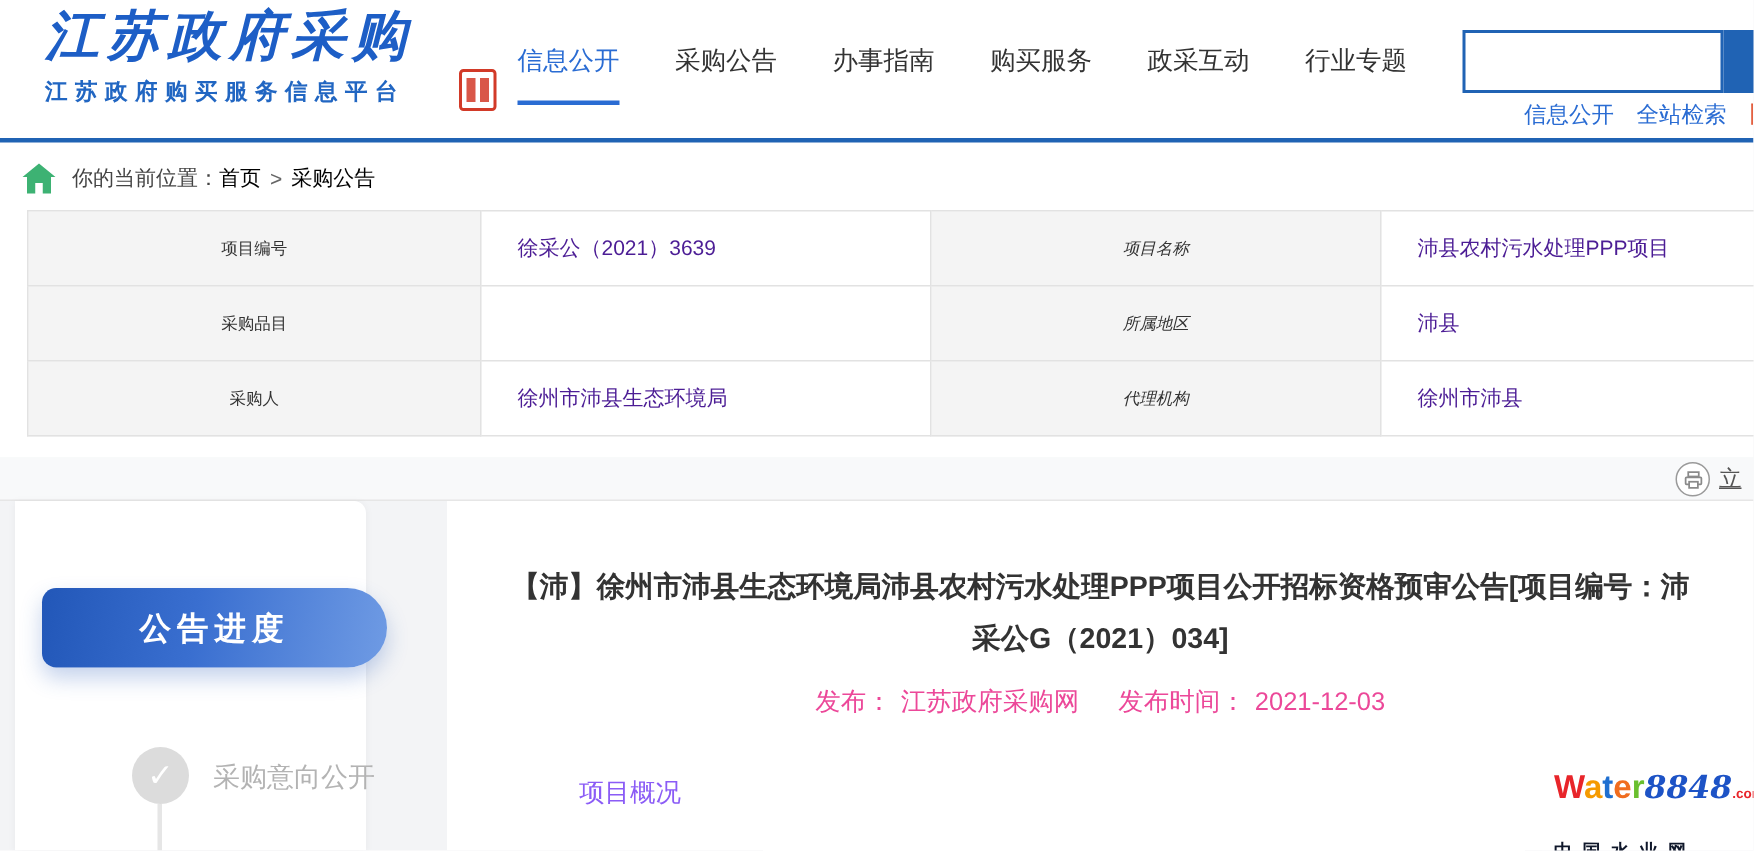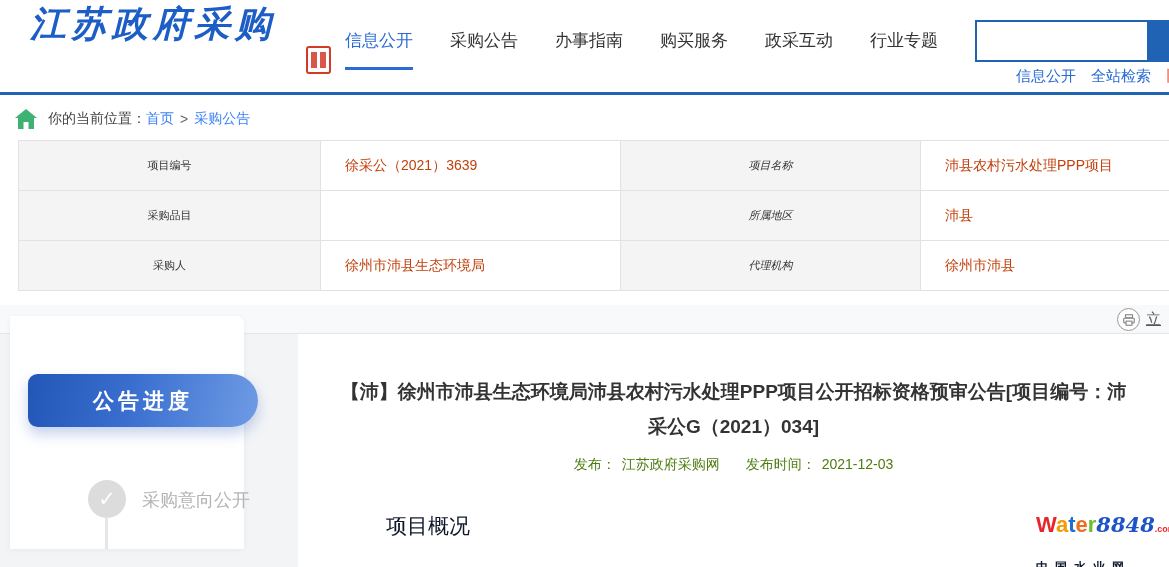--- a/index.html
+++ b/index.html
@@ -32,74 +32,75 @@
   .search-wrap { position:absolute; left:975px; top:20px; height:42px; }
   .search-input { width:174px; height:42px; border:2px solid #2063b4; outline:none; padding:0 8px; font-size:15px; vertical-align:top; }
   .search-btn { position:absolute; left:174px; top:0; width:46px; height:42px; background:#2063b4; border:none; cursor:pointer; }
   .search-links { position:absolute; left:1016px; top:67px; display:flex; gap:15px; font-size:15px; white-space:nowrap; }
   .search-links a { color:#2a6cd3; text-decoration:none; cursor:pointer; }
   .search-links a.old { color:#e0502e; }
 
   
   .breadcrumb { position:absolute; top:98px; left:0; width:1169px; height:42px; background:#fff; display:flex; align-items:center; padding-left:14px; font-size:14px; color:#444; }
   .home-icon { width:24px; height:24px; margin-right:10px; display:inline-block; }
-  .crumb-link { color:#3b82f6; cursor:pointer; }
+  .crumb-link { color:#000000; cursor:pointer; }
   .crumb-sep { margin:0 6px; color:#666; }
 
   
   .info-table { position:absolute; top:140px; left:18px; width:1162px; border-collapse:collapse; table-layout:fixed; }
   .info-table td { border:1px solid #e2e2e2; height:50px; font-size:14px; }
   .info-table td.lbl { background:#f4f4f4; text-align:center; color:#333; font-size:11px; }
-  .info-table td.val { background:#fff; color:#c2410c; padding-left:24px; }
+  .info-table td.val { background:#fff; color:#4c1d95; padding-left:24px; }
   .c1 { width:302px; } .c2 { width:300px; } .c3 { width:300px;font-style:italic; } .c4 { width:260px; }
 
   
   .toolbar { position:absolute; top:305px; left:0; width:1169px; height:29px; background:#f8f9fa; border-bottom:1px solid #e6e6e6; }
   .toolbar-right { position:absolute; right:8px; top:3px; display:flex; align-items:center; gap:6px; white-space:nowrap; }
   .print-circle { width:23px; height:23px; border:1px solid #9a9a9a; border-radius:50%; display:flex; align-items:center; justify-content:center; cursor:pointer; background:#fff; }
   .print-link { font-size:15px; color:#555; text-decoration:underline; cursor:pointer; }
 
   
-  .sidebar-card { position:absolute; left:10px; top:316px; width:234px; height:233px; background:#fff; border-radius:0 8px 0 0; box-shadow:0 1px 6px rgba(0,0,0,.05); }
+  .sidebar-card { position:absolute; left:10px; top:334px; width:234px; height:233px; background:#fff; border-radius:0 8px 0 0; box-shadow:0 1px 6px rgba(0,0,0,.05); }
   .progress-btn {
     position:absolute; left:18px; top:58px; width:230px; height:53px;
     background:linear-gradient(100deg,#2257b8 0%, #3a6fd0 45%, #6f9be4 100%);
     border:none; border-radius:10px 28px 28px 10px; cursor:pointer;
     color:#fff; font-size:21px; font-weight:bold; letter-spacing:4px;
     box-shadow:0 7px 14px rgba(44,94,185,.28);
   }
   .tl-circle { position:absolute; left:78px; top:164px; width:38px; height:38px; border-radius:50%; background:#dcdcdc; display:flex; align-items:center; justify-content:center; color:#fff; font-size:21px; font-weight:bold; }
   .tl-label { position:absolute; left:132px; top:172px; font-size:18px; color:#b3b3b3; white-space:nowrap; }
   .tl-line { position:absolute; left:95px; top:202px; width:3px; height:31px; background:#e6e6e6; }
 
   
   .main-card { position:absolute; left:298px; top:334px; width:871px; height:233px; background:#fff; }
   .article-title { padding:40px 36px 0; text-align:center; font-size:19px; font-weight:bold; color:#333; line-height:1.85; }
-  .pub-line { text-align:center; color:#4d7c0f; font-size:14px; margin-top:12px; }
+  .pub-line { text-align:center; color:#ec4899; font-size:17px; margin-top:12px; }
   .pub-line span { margin:0 3px; }
   .pub-spacer { display:inline-block; width:14px; }
-  .section-heading { margin:38px 0 0 88px; font-size:21px; color:#0f172a; }
+  .section-heading { margin:38px 0 0 88px; font-size:17px; color:#8b5cf6; }
 
   
   .watermark { position:absolute; left:1028px; top:508px; width:141px; height:59px; background:#fff; padding:5px 6px 0 8px; }
   .wm-row1 { font-size:22px; font-weight:bold; white-space:nowrap; line-height:24px; }
   .wm-row1 .lw { font-family:"Liberation Sans",sans-serif; }
   .wm-l0 { color:#e8252a; } .wm-l1 { color:#f59a00; } .wm-l2 { color:#1f6fd0; } .wm-l3 { color:#f06d1f; } .wm-l4 { color:#6abf2e; }
   .wm-num { color:#1d53c6; font-style:italic; font-family:"DejaVu Serif",serif; font-size:21px; }
   .wm-com { color:#e8252a; font-size:9px; font-weight:bold; }
   .wm-row2 { margin-top:18px; color:#0f172a; font-weight:bold; font-size:12px; letter-spacing:7px; white-space:nowrap; }
 </style>
 </head>
 <body>
 
 <div class="top-bg"></div>
 
 <div class="header">
   <div class="logo">
     <div class="logo-title">江苏政府采购</div>
+    <div class="logo-sub">江苏政府购买服务信息平台</div>
     <div class="seal">
         <i class="b1"></i>
         <i class="b2"></i>
       </div>
   </div>
 
   <div class="nav">
     <div class="nav-item active">信息公开</div>
     <div class="nav-item">采购公告</div>
     <div class="nav-item">办事指南</div>

